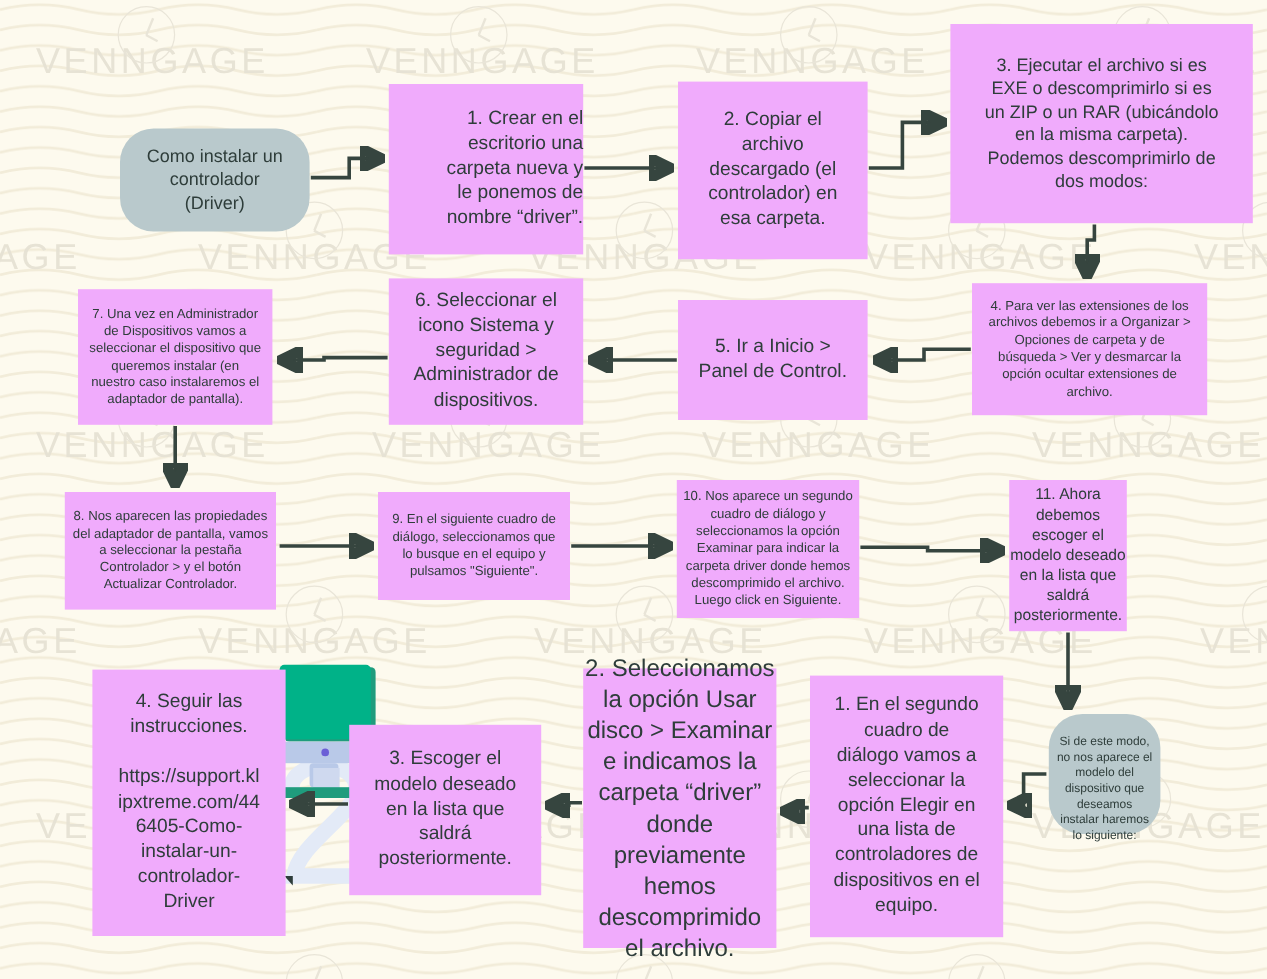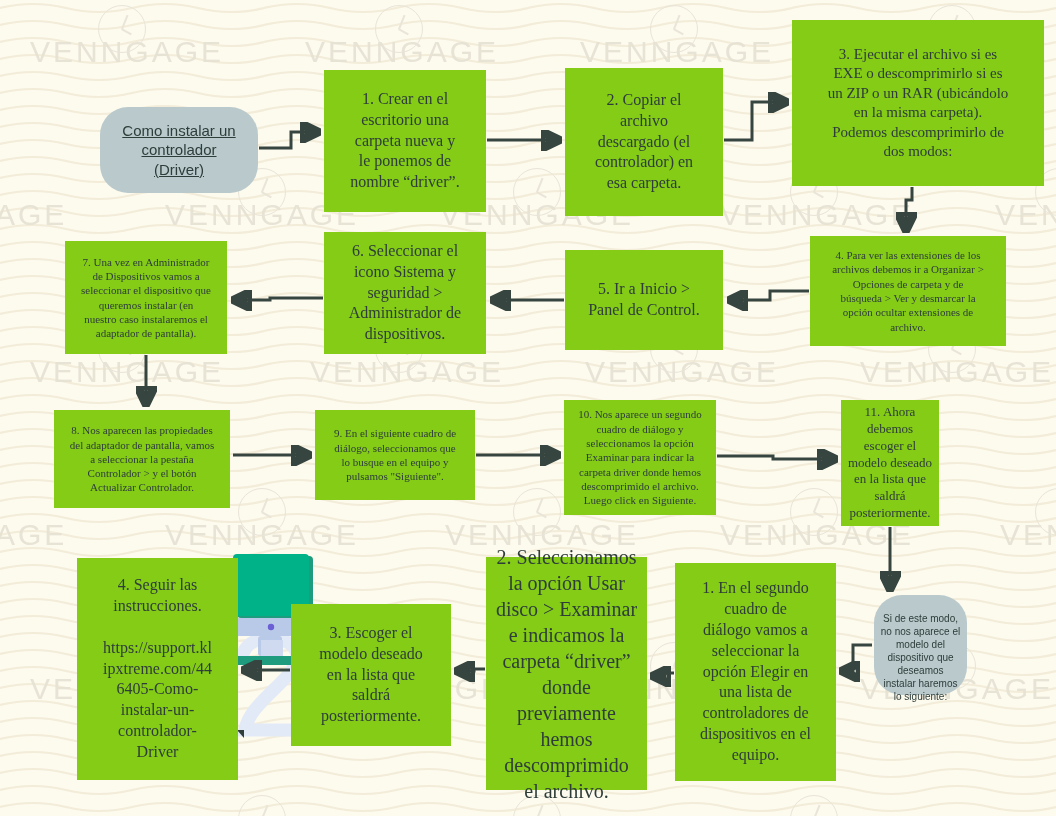--- a/index.html
+++ b/index.html
@@ -82,22 +82,21 @@
     display: flex;
     align-items: center;
     justify-content: center;
     box-sizing: border-box;
     text-align: center;
     color: #2e3d3a;
     line-height: 1.30;
     white-space: pre-line;
   }
   .node.box {
-    background: #84cc16;
-    font-family: Liberation Serif, serif;
+    background: #f0abfc;
   }
   .node.pill {
     background: #b9c9cc;
     border-radius: 28px;
   }
 
   
   .arrow-layer {
     position: absolute;
     inset: 0;
@@ -228,24 +227,24 @@
     <path d="M872,645 L853,645 L853,671 L844,671" marker-end="url(#ah)"></path>
 
     <path d="M674,673 L665,673 L665,676 L655,676" marker-end="url(#ah)"></path>
 
     <path d="M485,669 L474,669 L474,671 L459,671" marker-end="url(#ah)"></path>
 
     <path d="M290,670 L246,670" marker-end="url(#ah)"></path>
   </svg>
 
   <div id="node-layer">
-      <div class="node pill" style="left: 100px; top: 107px; width: 158px; height: 86px;"><span style="font-size: 15px; display: block; width: 100%; text-decoration: underline;">Como instalar un
+      <div class="node pill" style="left: 100px; top: 107px; width: 158px; height: 86px;"><span style="font-size: 15px; display: block; width: 100%;">Como instalar un
 controlador
 (Driver)</span></div>
-      <div class="node box" style="left: 324px; top: 70px; width: 162px; height: 142px;"><span style="font-size: 16px; display: block; width: 100%;">1. Crear en el
+      <div class="node box" style="left: 324px; top: 70px; width: 162px; height: 142px;"><span style="font-size: 16px; display: block; width: 100%; text-align: right;">1. Crear en el
 escritorio una
 carpeta nueva y
 le ponemos de
 nombre “driver”.</span></div>
       <div class="node box" style="left: 565px; top: 68px; width: 158px; height: 148px;"><span style="font-size: 16px; display: block; width: 100%;">2. Copiar el
 archivo
 descargado (el
 controlador) en
 esa carpeta.</span></div>
       <div class="node box" style="left: 792px; top: 20px; width: 252px; height: 166px;"><span style="font-size: 15px; display: block; width: 100%;">3. Ejecutar el archivo si es

